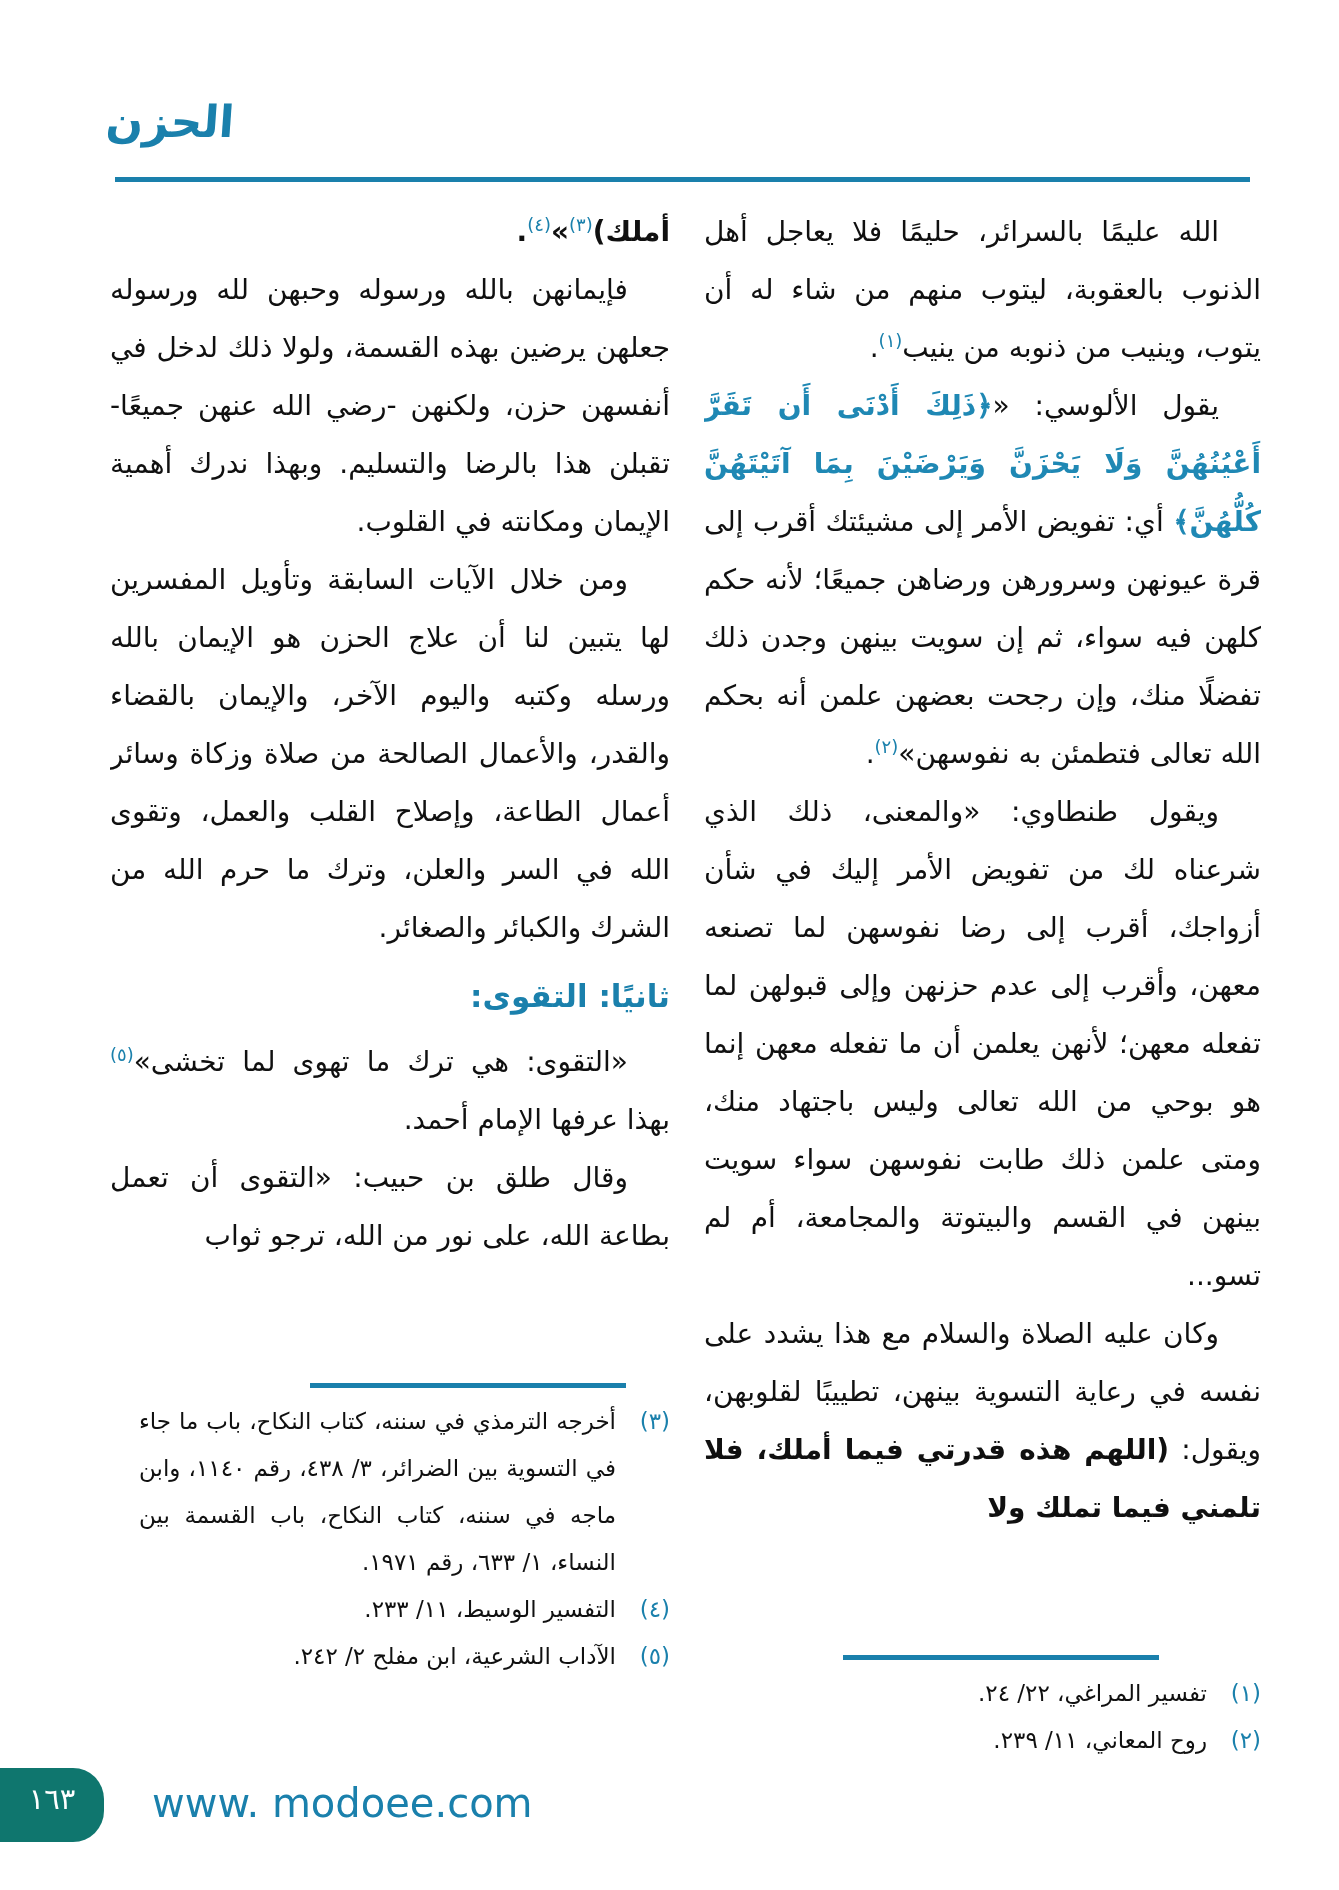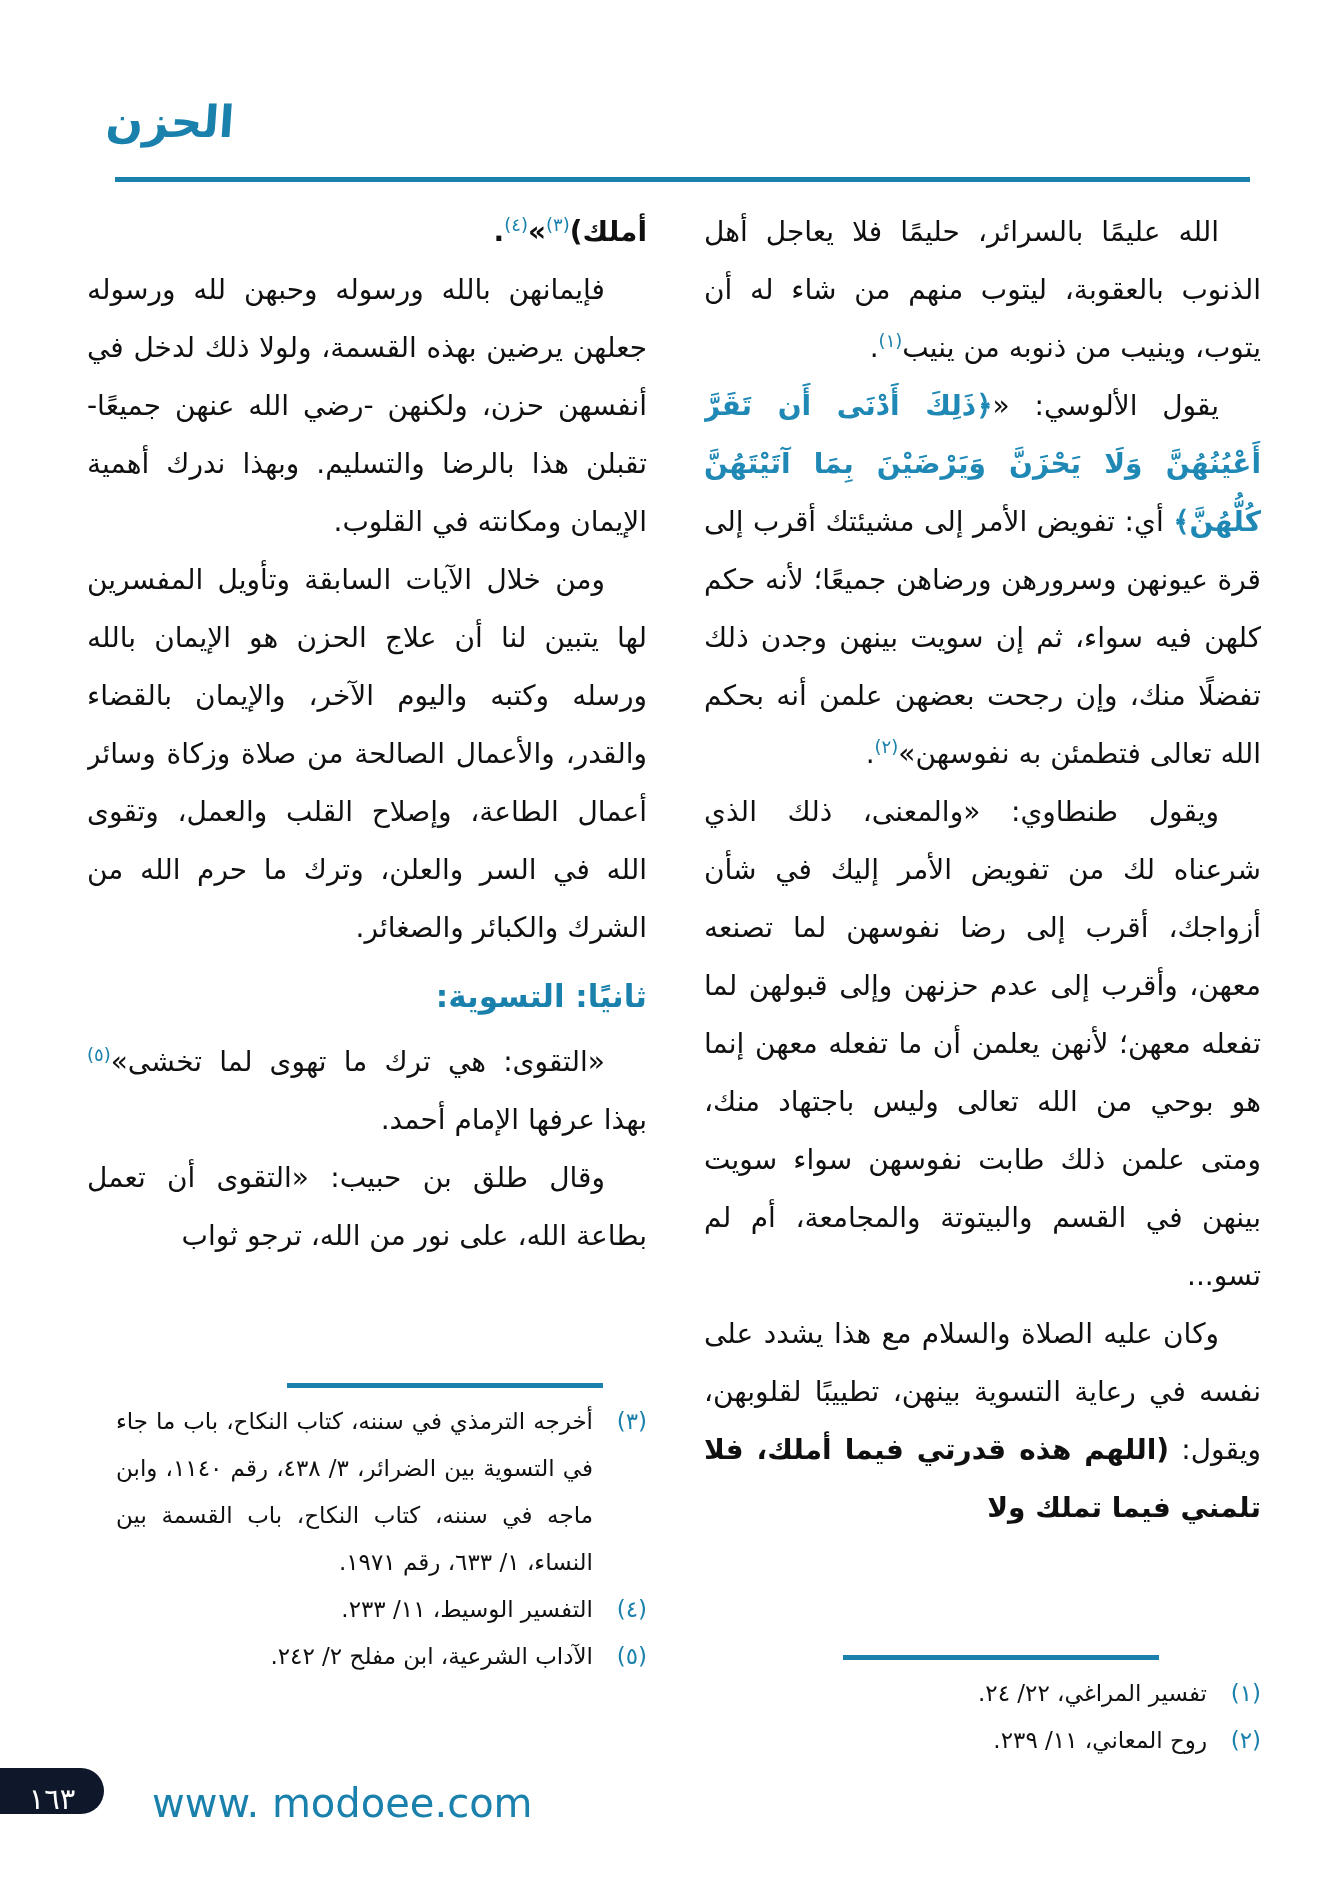--- a/index.html
+++ b/index.html
@@ -24,21 +24,21 @@
     width:1135px;height:5px;background:#1a80ac;
   }
   
   .col{
     position:absolute;top:203px;
     text-align:justify;
     font-size:28px;line-height:58px;
     direction:rtl;
   }
   .col-right{right:78px;width:557px;}
-  .col-left{left:87px;width:560px;}
+  .col-left{left:110px;width:560px;}
   .col p{margin:0;}
   .para{text-indent:42px;}
   .cont-line{margin-left:0;margin-right:130px;font-weight:bold;}
   .rc-body{height:1452px;overflow:hidden;}
   .lc-body{height:1180px;overflow:hidden;}
   .quran{color:#1f88b4;font-weight:bold;}
   .fnref{
     color:#1a80ac;font-size:18px;vertical-align:super;line-height:0;
     font-weight:normal;
   }
@@ -52,22 +52,22 @@
   .fn-sep{height:5px;background:#1a80ac;width:316px;}
   .fn-sep-right{margin:0 102px 10px auto;}
   .fn-sep-left{margin:0 44px 10px auto;}
   .footnotes{font-size:23px;line-height:47px;font-weight:normal;}
   .fn-item{display:flex;align-items:flex-start;}
   .fn-marker{flex:0 0 54px;color:#1a80ac;text-align:right;}
   .fn-text{flex:1;text-align:justify;margin-left:29px;}
   
   .page-badge{
     position:absolute;left:0;top:1768px;
-    width:104px;height:46px;
-    background:#0f172a;
+    width:104px;height:74px;
+    background:#0f766e;
     border-radius:0 31px 31px 0;
     color:#ffffff;font-size:29px;line-height:62px;
     text-align:center;direction:rtl;
   }
   .site-link{
     position:absolute;left:152px;top:1780px;
     color:#1a80ac;font-size:40px;
     direction:ltr;text-decoration:none;
     font-family:"DejaVu Sans", sans-serif;
   }
@@ -98,21 +98,21 @@
         <span class="fn-text">روح المعاني، ١١/ ٢٣٩.</span>
       </div>
     </div>
   </div>
 
   <div class="col col-left">
     <div class="lc-body">
       <p class="cont-line"><span>أملك)</span><span class="fnref">(٣)</span><span>»</span><span class="fnref">(٤)</span><span>.</span></p>
       <p class="para">فإيمانهن بالله ورسوله وحبهن لله ورسوله جعلهن يرضين بهذه القسمة، ولولا ذلك لدخل في أنفسهن حزن، ولكنهن -رضي الله عنهن جميعًا- تقبلن هذا بالرضا والتسليم. وبهذا ندرك أهمية الإيمان ومكانته في القلوب.</p>
       <p class="para">ومن خلال الآيات السابقة وتأويل المفسرين لها يتبين لنا أن علاج الحزن هو الإيمان بالله ورسله وكتبه واليوم الآخر، والإيمان بالقضاء والقدر، والأعمال الصالحة من صلاة وزكاة وسائر أعمال الطاعة، وإصلاح القلب والعمل، وتقوى الله في السر والعلن، وترك ما حرم الله من الشرك والكبائر والصغائر.</p>
-      <p class="para section-heading">ثانيًا: التسوية:</p>
+      <p class="para section-heading">ثانيًا: التقوى:</p>
       <p class="para"><span>«التقوى: هي ترك ما تهوى لما تخشى»</span><span class="fnref">(٥)</span><span> بهذا عرفها الإمام أحمد.</span></p>
       <p class="para">وقال طلق بن حبيب: «التقوى أن تعمل بطاعة الله، على نور من الله، ترجو ثواب</p>
     </div>
     <div class="fn-sep fn-sep-left"></div>
     <div class="footnotes">
       <div class="fn-item">
         <span class="fn-marker">(٣)</span>
         <span class="fn-text"><span>أخرجه الترمذي في سننه، كتاب النكاح، باب ما جاء في التسوية بين الضرائر، ٣/ ٤٣٨، رقم ١١٤٠، وابن ماجه في سننه، كتاب النكاح، باب القسمة بين النساء، ١/ ٦٣٣، رقم ١٩٧١.</span><br></span>
       </div>
       <div class="fn-item">

